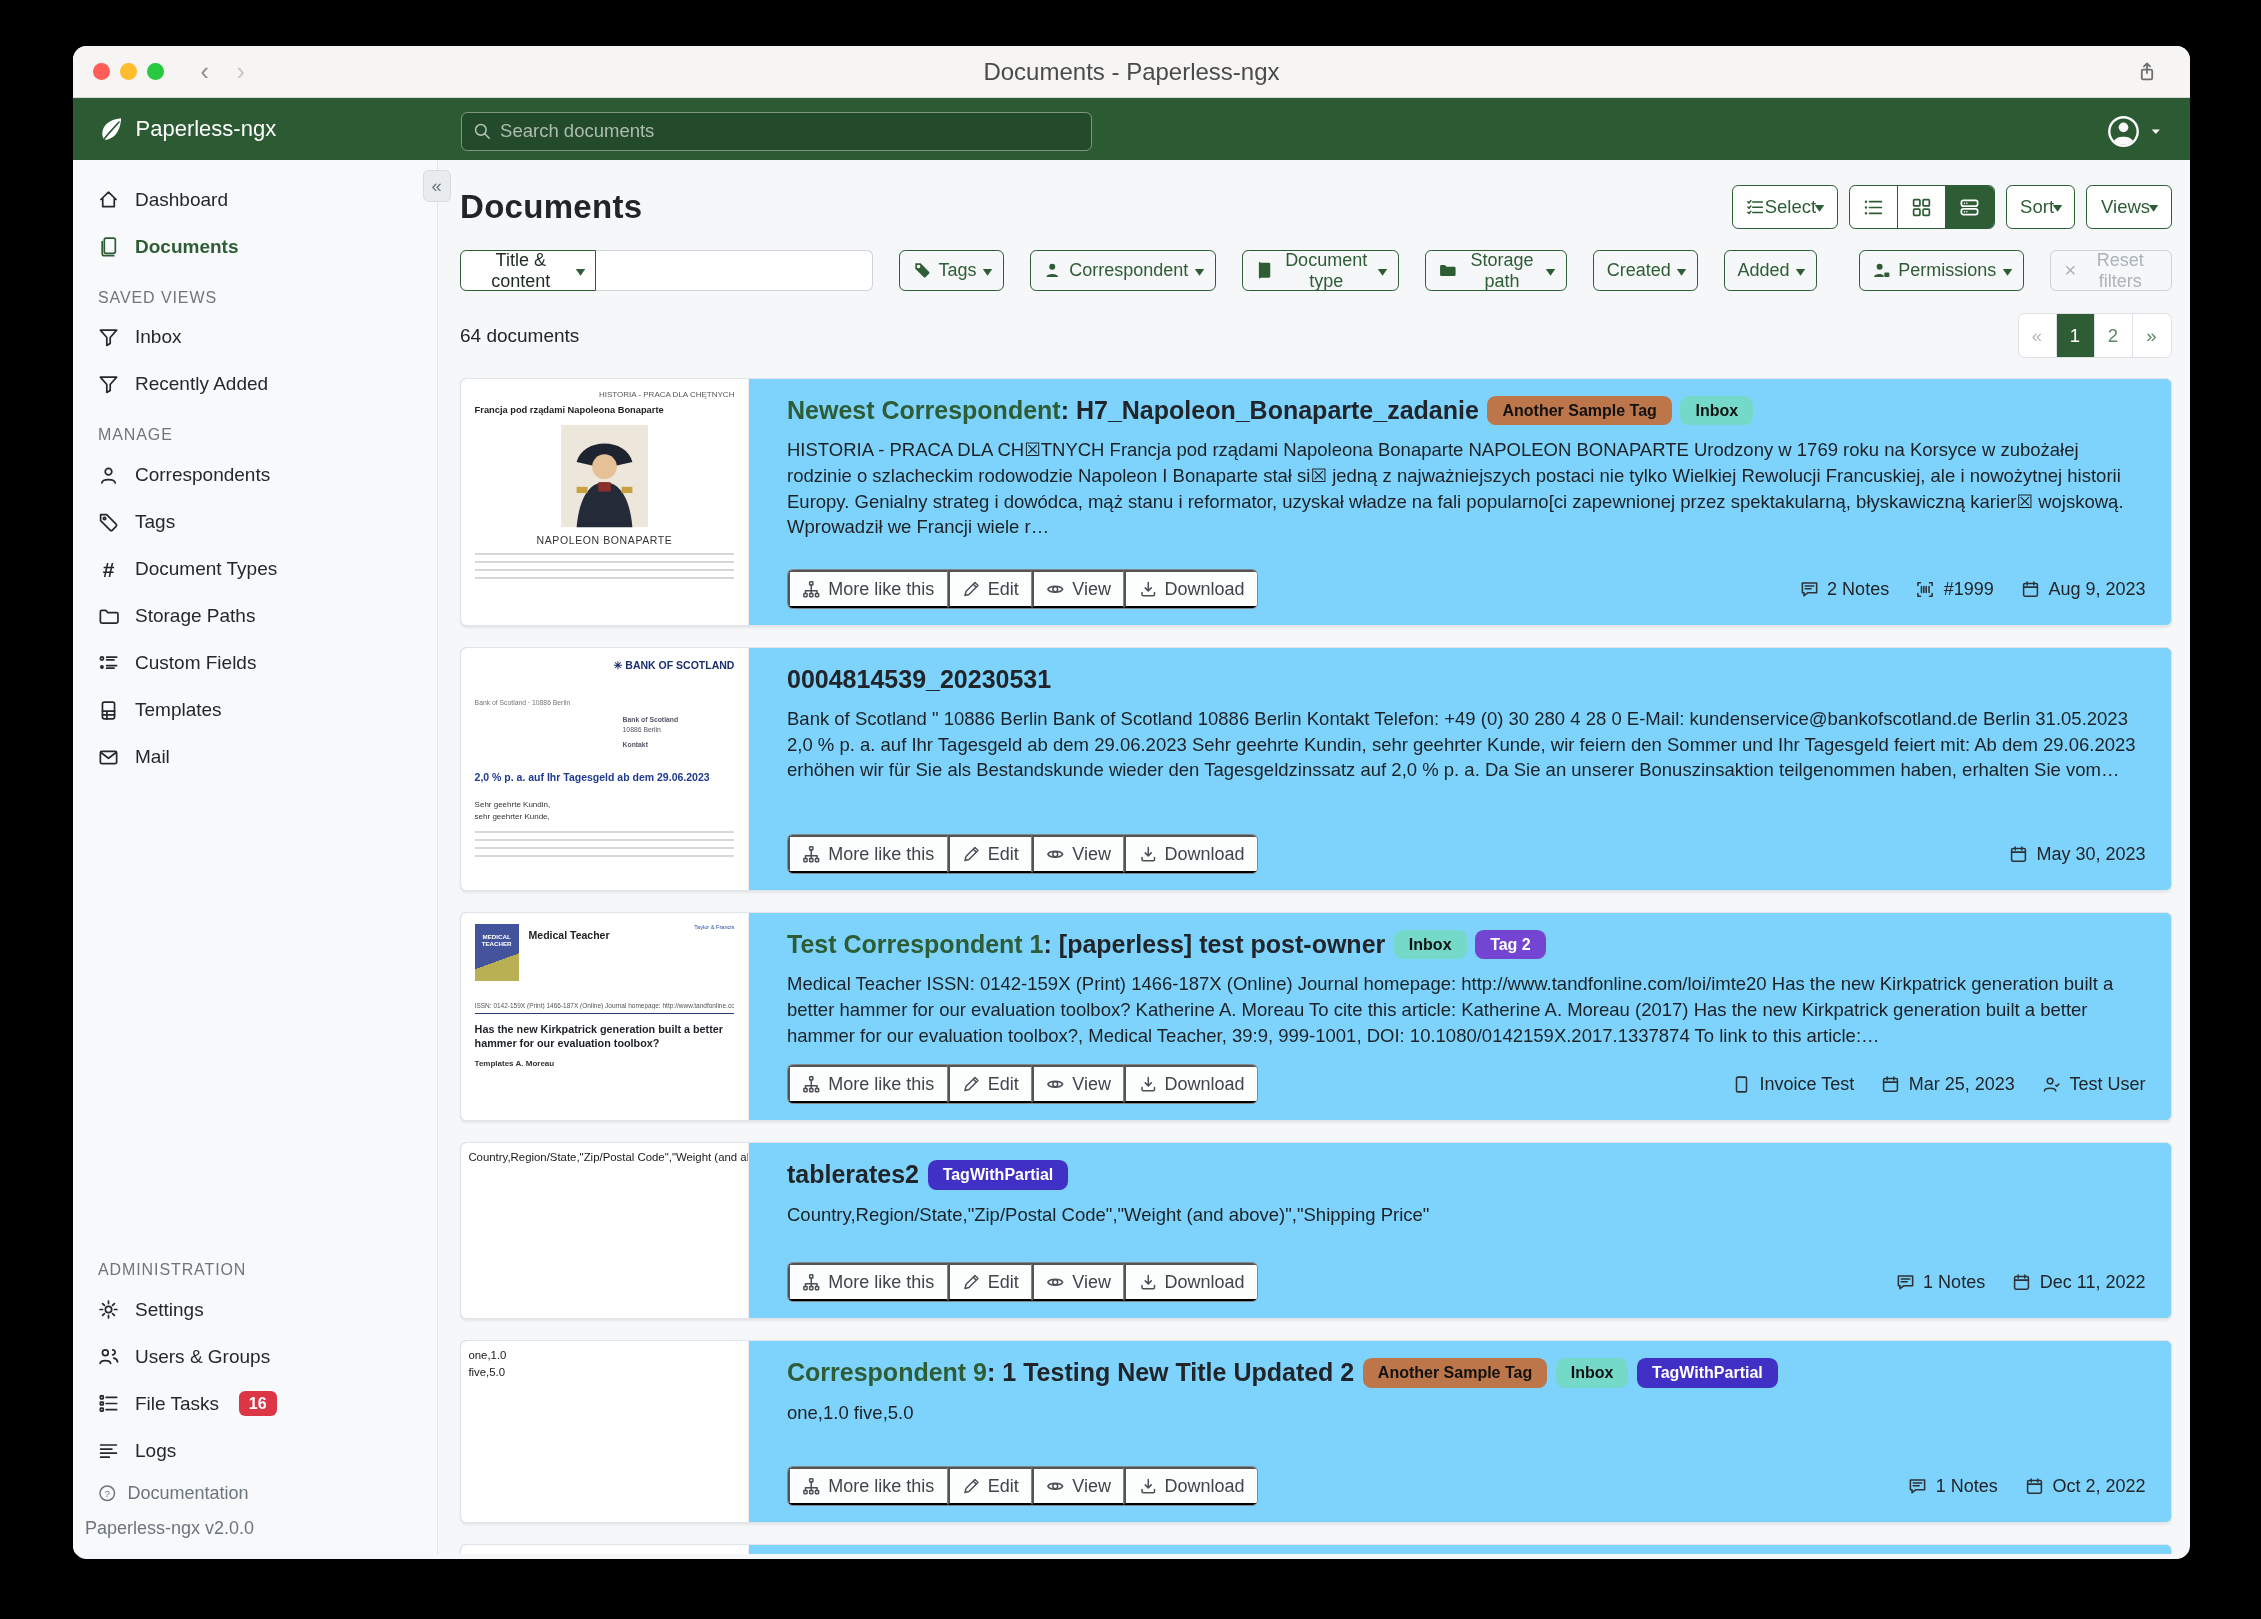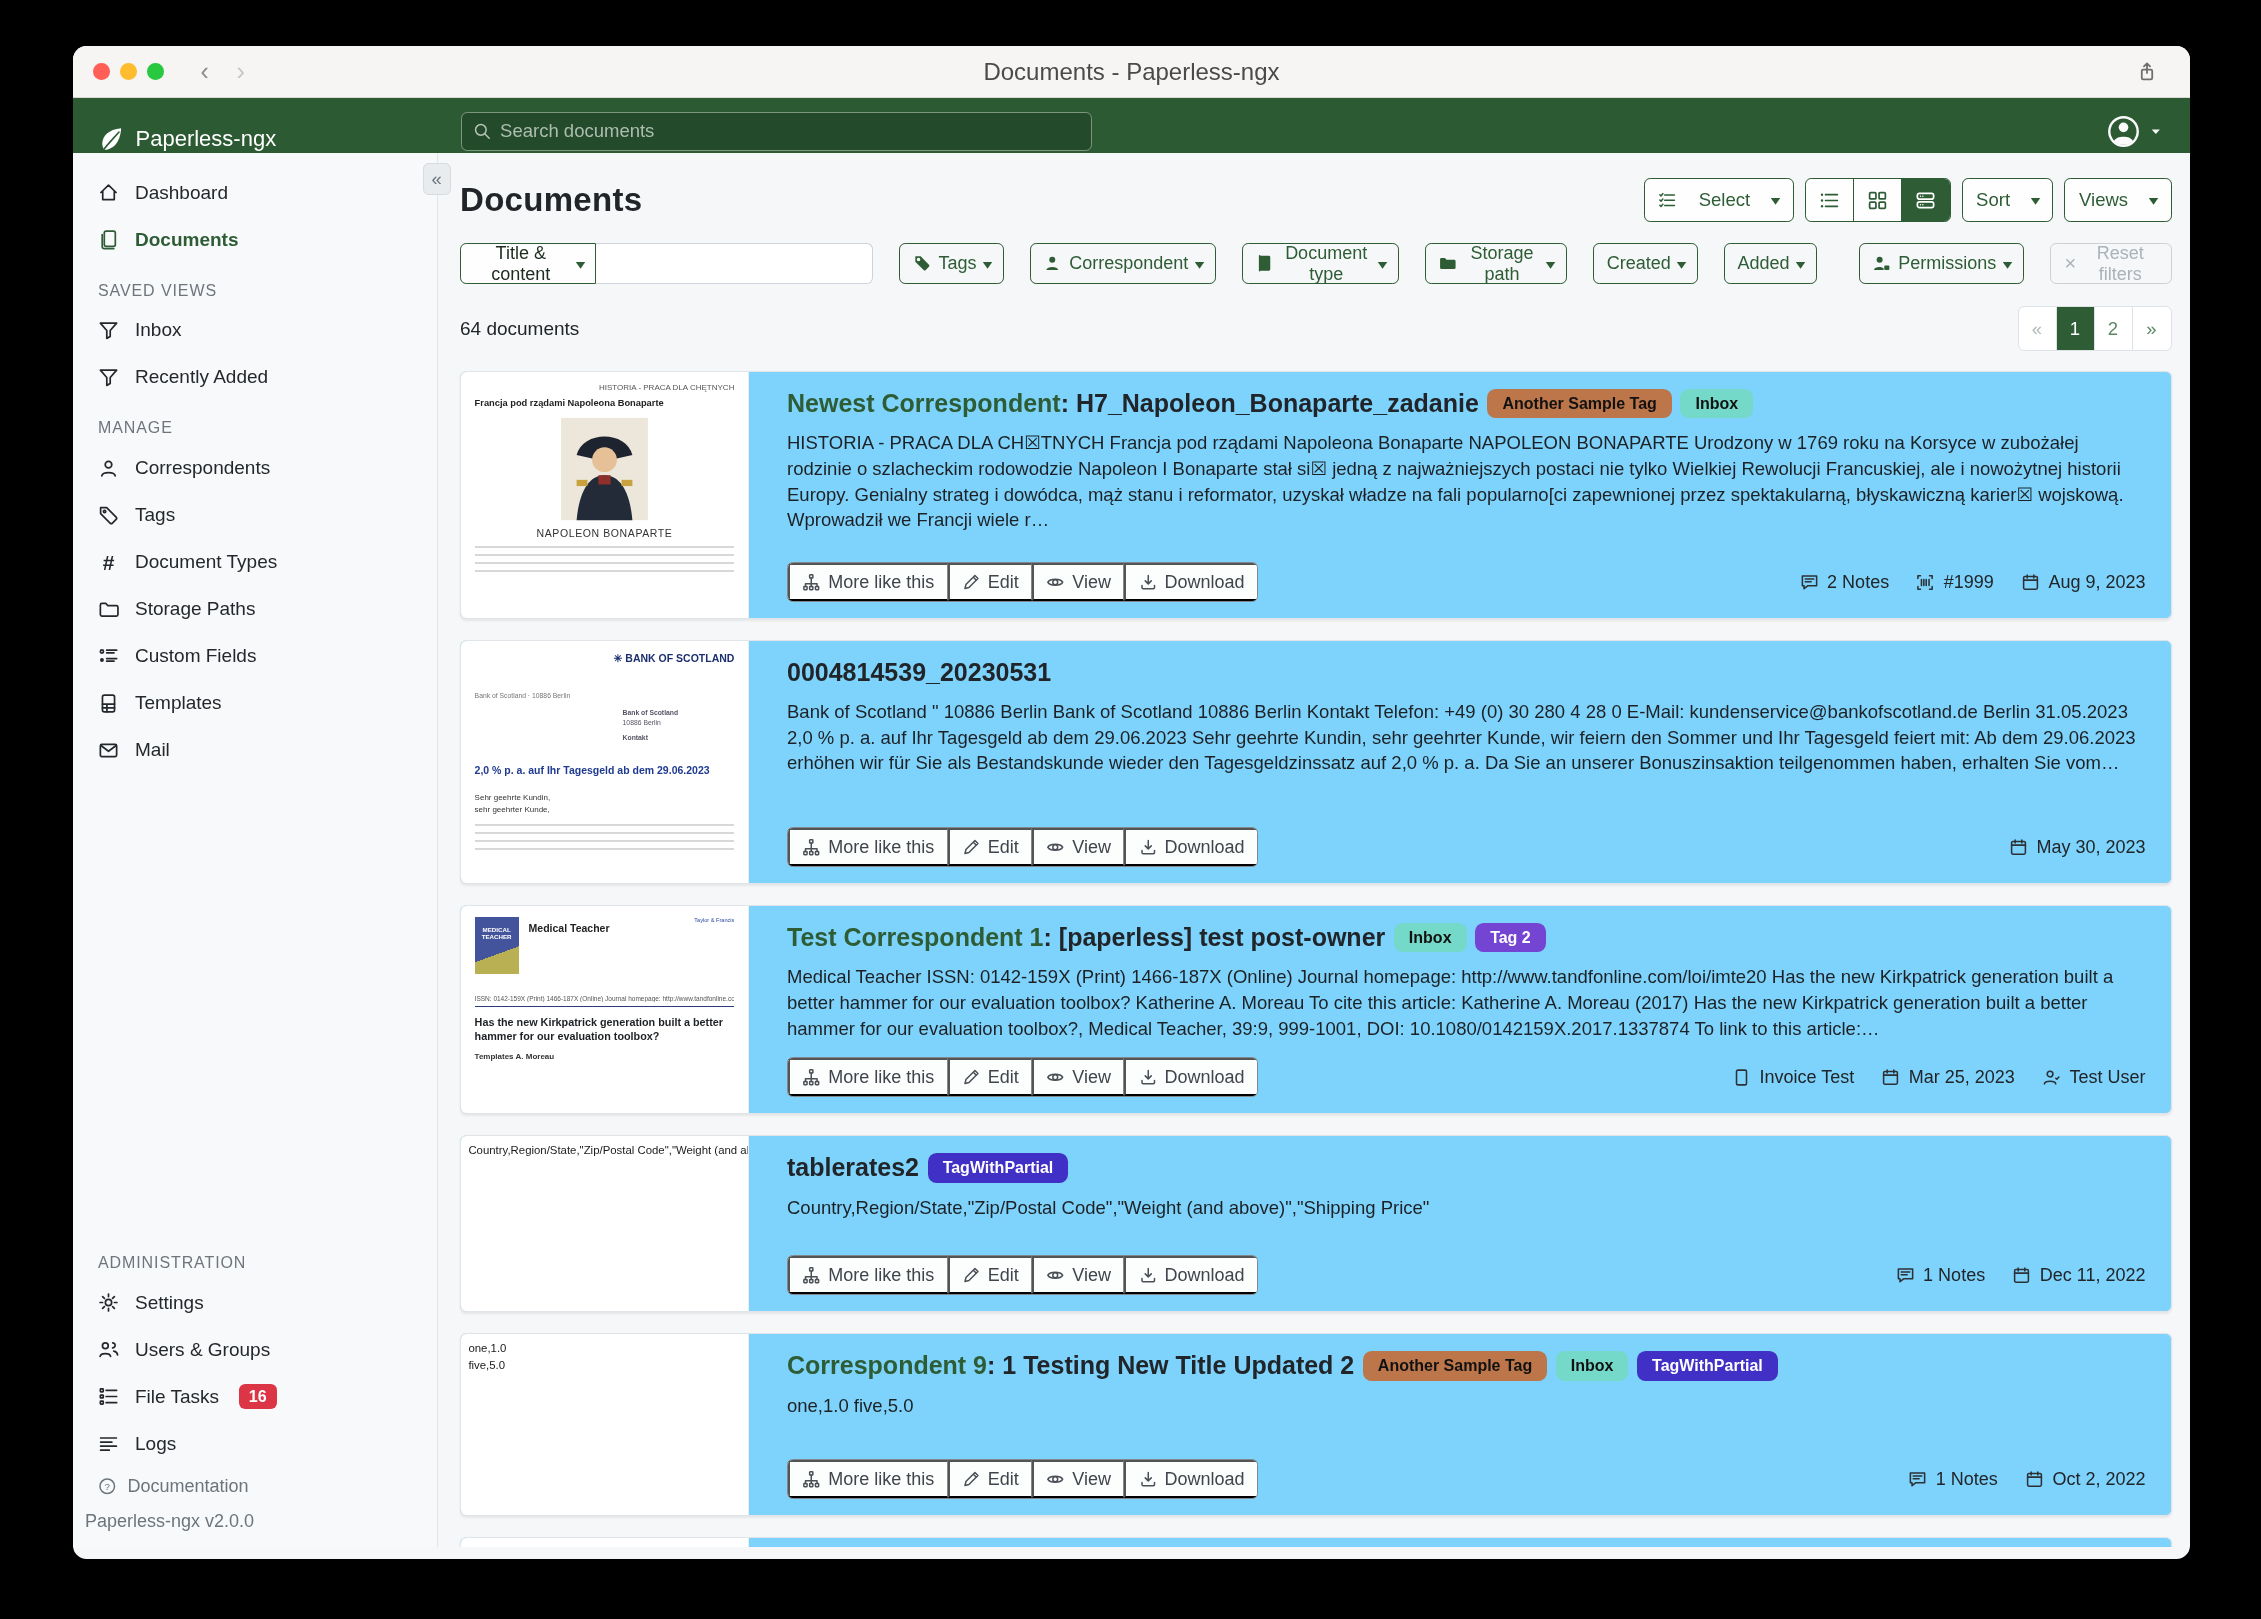--- a/index.html
+++ b/index.html
@@ -14,21 +14,21 @@
   .titlebar { height:52px; background:#f6f5f3; border-bottom:0.6px solid #d9d7d4; display:flex; align-items:center; position:relative; }
   .lights { display:flex; gap:10.5px; margin-left:20px; }
   .light { width:16.7px; height:16.7px; border-radius:50%; }
   .light.red{background:#ff5f57}.light.yellow{background:#febc2e}.light.green{background:#28c840}
   .navchev { font-size:25px; color:#8d8d8d; margin-left:28px; width:25px; text-align:center; }
   .navchev.fwd { color:#c8c6c3; margin-left:11px; }
   .tb-title { position:absolute; left:0; right:0; text-align:center; font-size:24px; color:#4a4a4a; }
   .tb-share { position:absolute; right:32px; top:15px; color:#6e6e6e; width:22px; height:22px; }
 
   
-  .appbar { height:55px; background:#2b5a33; display:flex; align-items:flex-end; position:relative; }
+  .appbar { height:62px; background:#2b5a33; display:flex; align-items:center; position:relative; }
   .brand { display:flex; align-items:center; gap:11px; margin-left:23.5px; }
   .brand-name { color:#fff; font-size:22px; }
   .searchbox { position:absolute; left:388px; top:13.6px; width:631px; height:39px; background:#234b2b; border:1.2px solid #7e967f; border-radius:6.2px; display:flex; align-items:center; padding:8px 11px; gap:8.6px; color:#b7c4b8; }
   .searchbox input { flex:1; background:transparent; border:none; outline:none; color:#e4eae4; font-size:18.5px; font-family:inherit; }
   .searchbox input::placeholder { color:#aebcaf; }
   .avatar-wrap { position:absolute; right:27px; top:16px; display:flex; align-items:center; gap:8.6px; color:#fafbfa; }
   .avatar-wrap .pc { width:35px; height:35px; }
 
   
   .content { display:flex; height:1394px; }
@@ -43,21 +43,21 @@
   .side-bottom { margin-top:auto; }
   .side-muted { display:flex; align-items:center; gap:11px; color:#6c757d; font-size:18px; padding-left:25px; height:39px; }
   .side-version { color:#6c757d; font-size:18px; padding-left:12px; margin-top:5px; }
 
   .main { flex:1; overflow:hidden; padding:25px 18.5px 0 22px; display:flex; flex-direction:column; }
 
   
   .head-row { display:flex; align-items:center; margin-bottom:21px; }
   h1.page-title { font-size:33px; font-weight:700; color:#212529; letter-spacing:0.3px; }
   .head-actions { margin-left:auto; display:flex; gap:11px; align-items:center; }
-  .btn-green { height:44px; border:1.2px solid #2d5c35; color:#2d5c35; background:#fdfefd; border-radius:6.2px; display:inline-flex; align-items:center; gap:22px; padding:0 13.6px; font-size:18.5px; }
+  .btn-green { height:44px; border:1.2px solid #2d5c35; color:#2d5c35; background:#fdfefd; border-radius:6.2px; display:inline-flex; align-items:center; gap:0; padding:0 13.6px; font-size:18.5px; }
   .caret { font-size:13.6px; transform:scaleX(1.4); }
   .view-toggle { display:flex; height:44px; border:1.2px solid #2d5c35; border-radius:6.2px; overflow:hidden; background:#fdfefd; }
   .vt-seg { width:48px; display:flex; align-items:center; justify-content:center; color:#2d5c35; border-right:1.2px solid #2d5c35; }
   .vt-seg:last-child { border-right:none; }
   .vt-seg.active { background:#2d5c35; color:#fff; }
   .vt-seg .ic { width:21px; height:21px; }
 
   
   .filter-row { display:flex; align-items:center; gap:26px; margin-bottom:22px; }
   .tc-group { display:flex; height:41px; }

